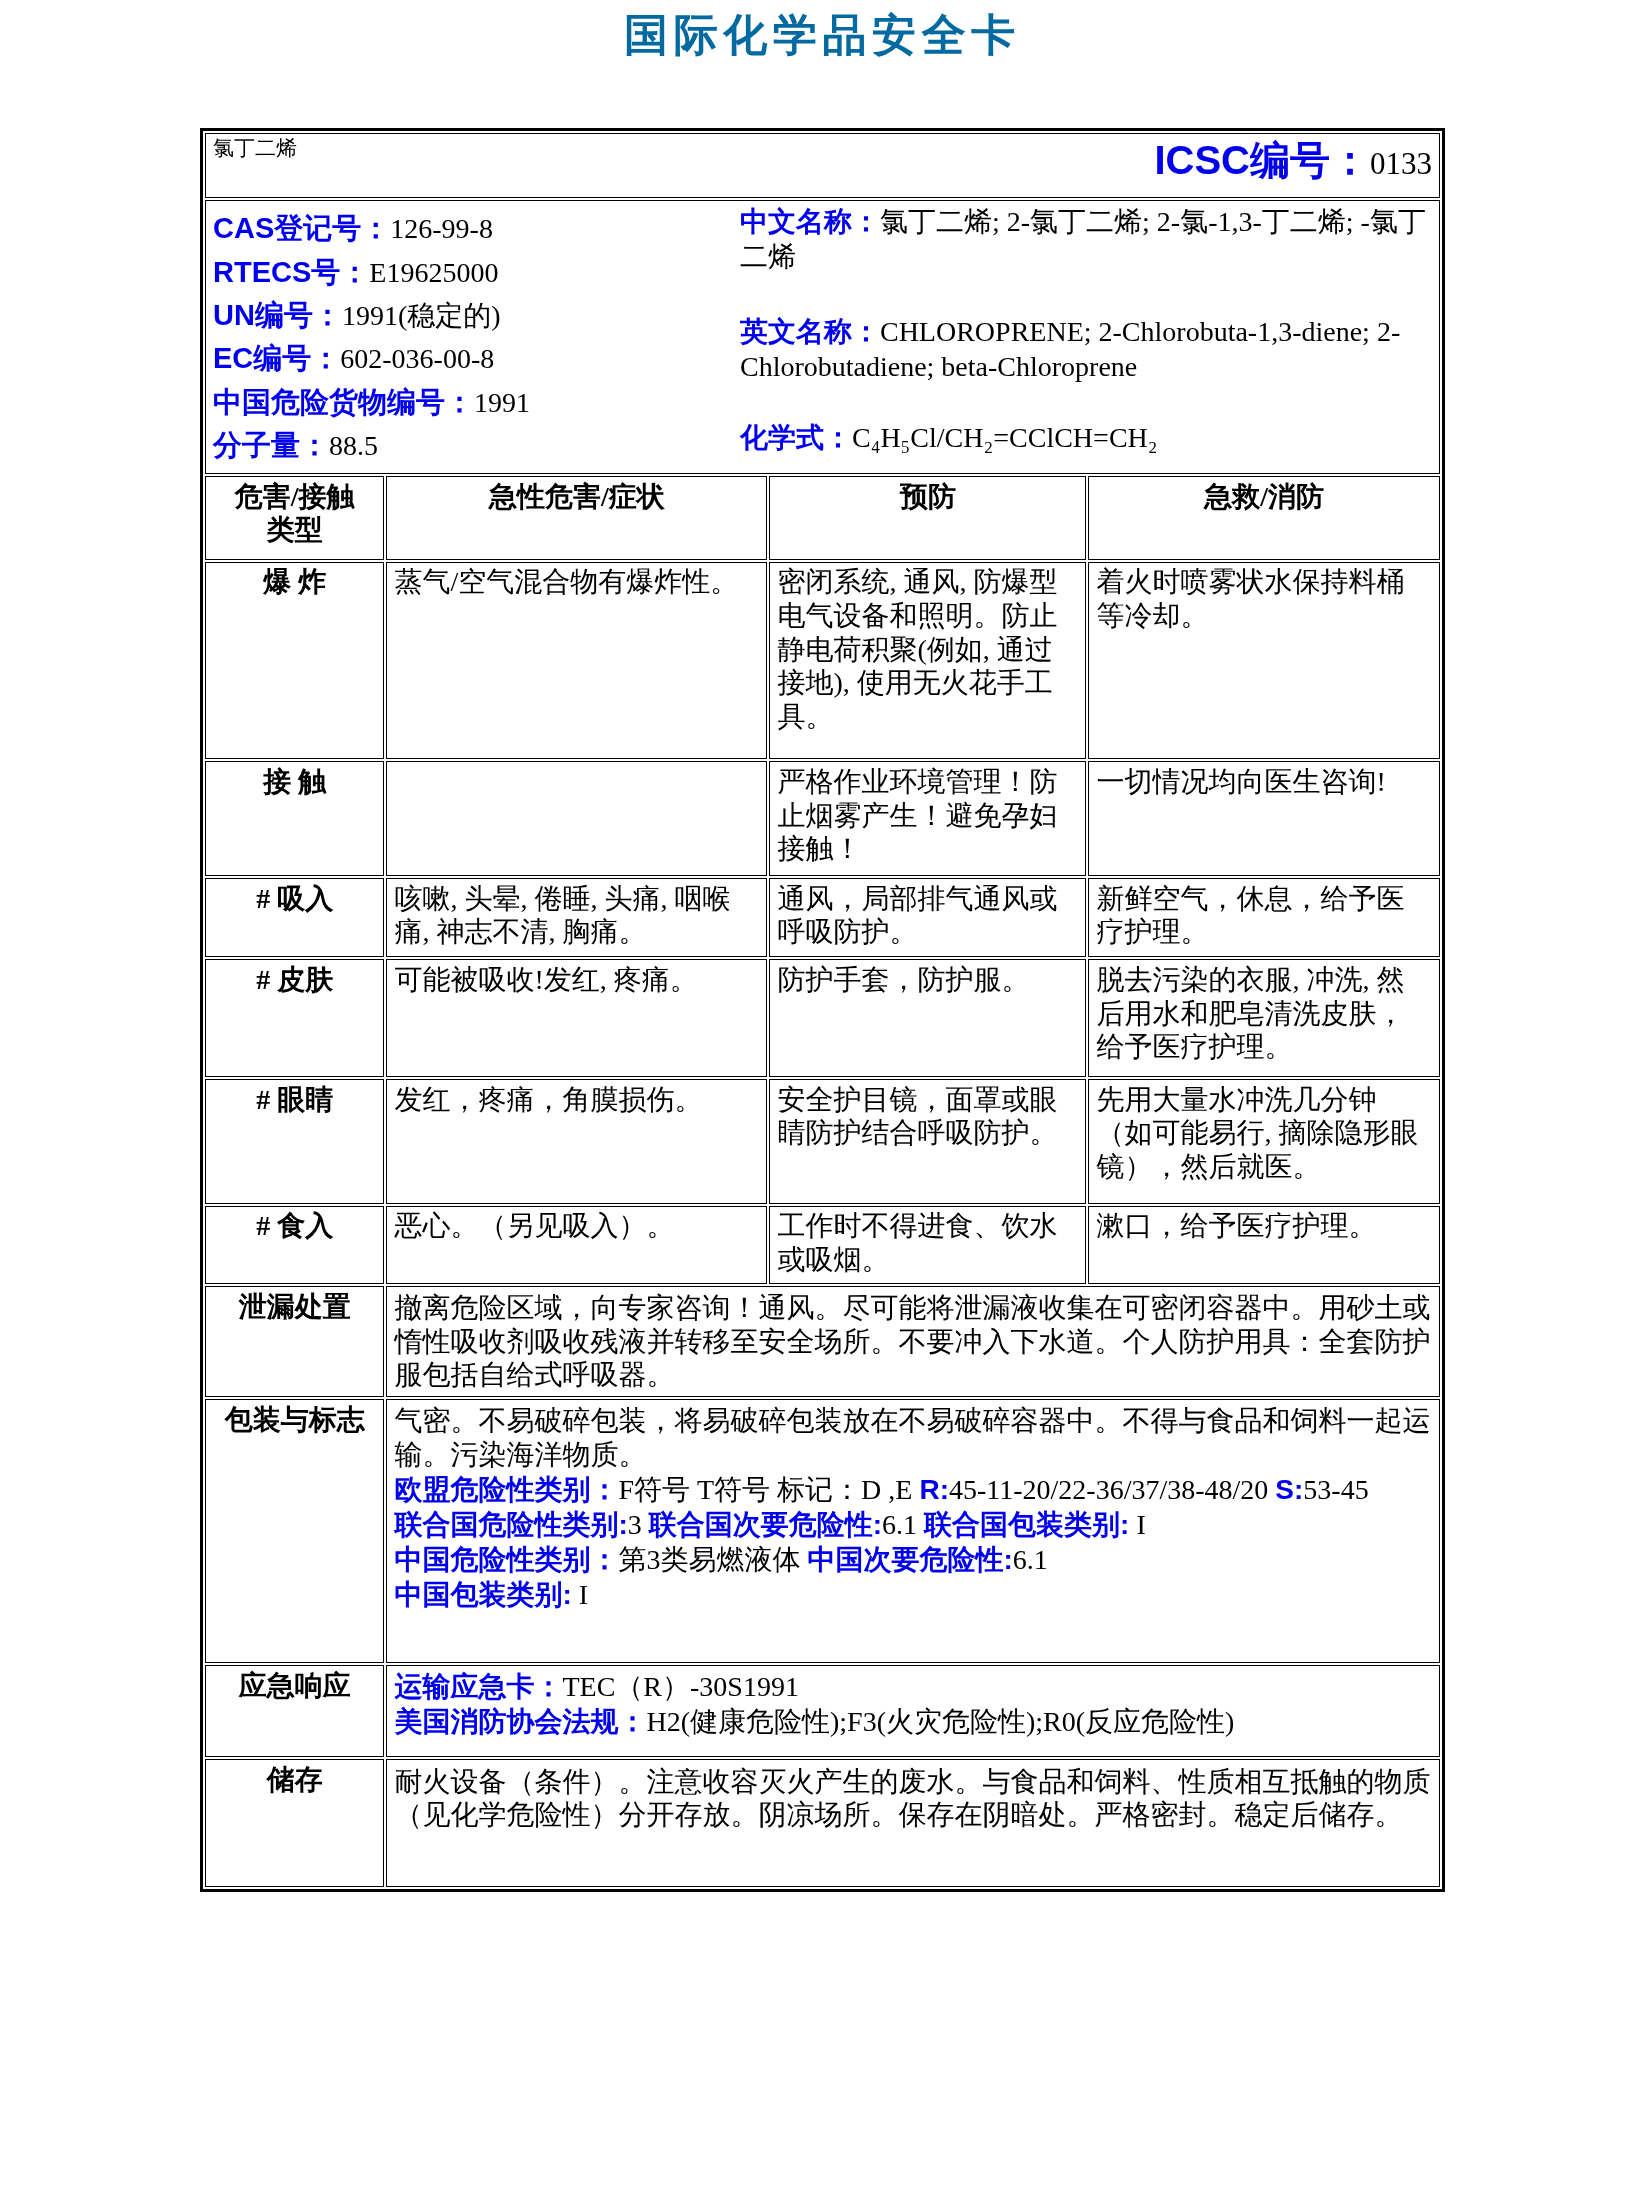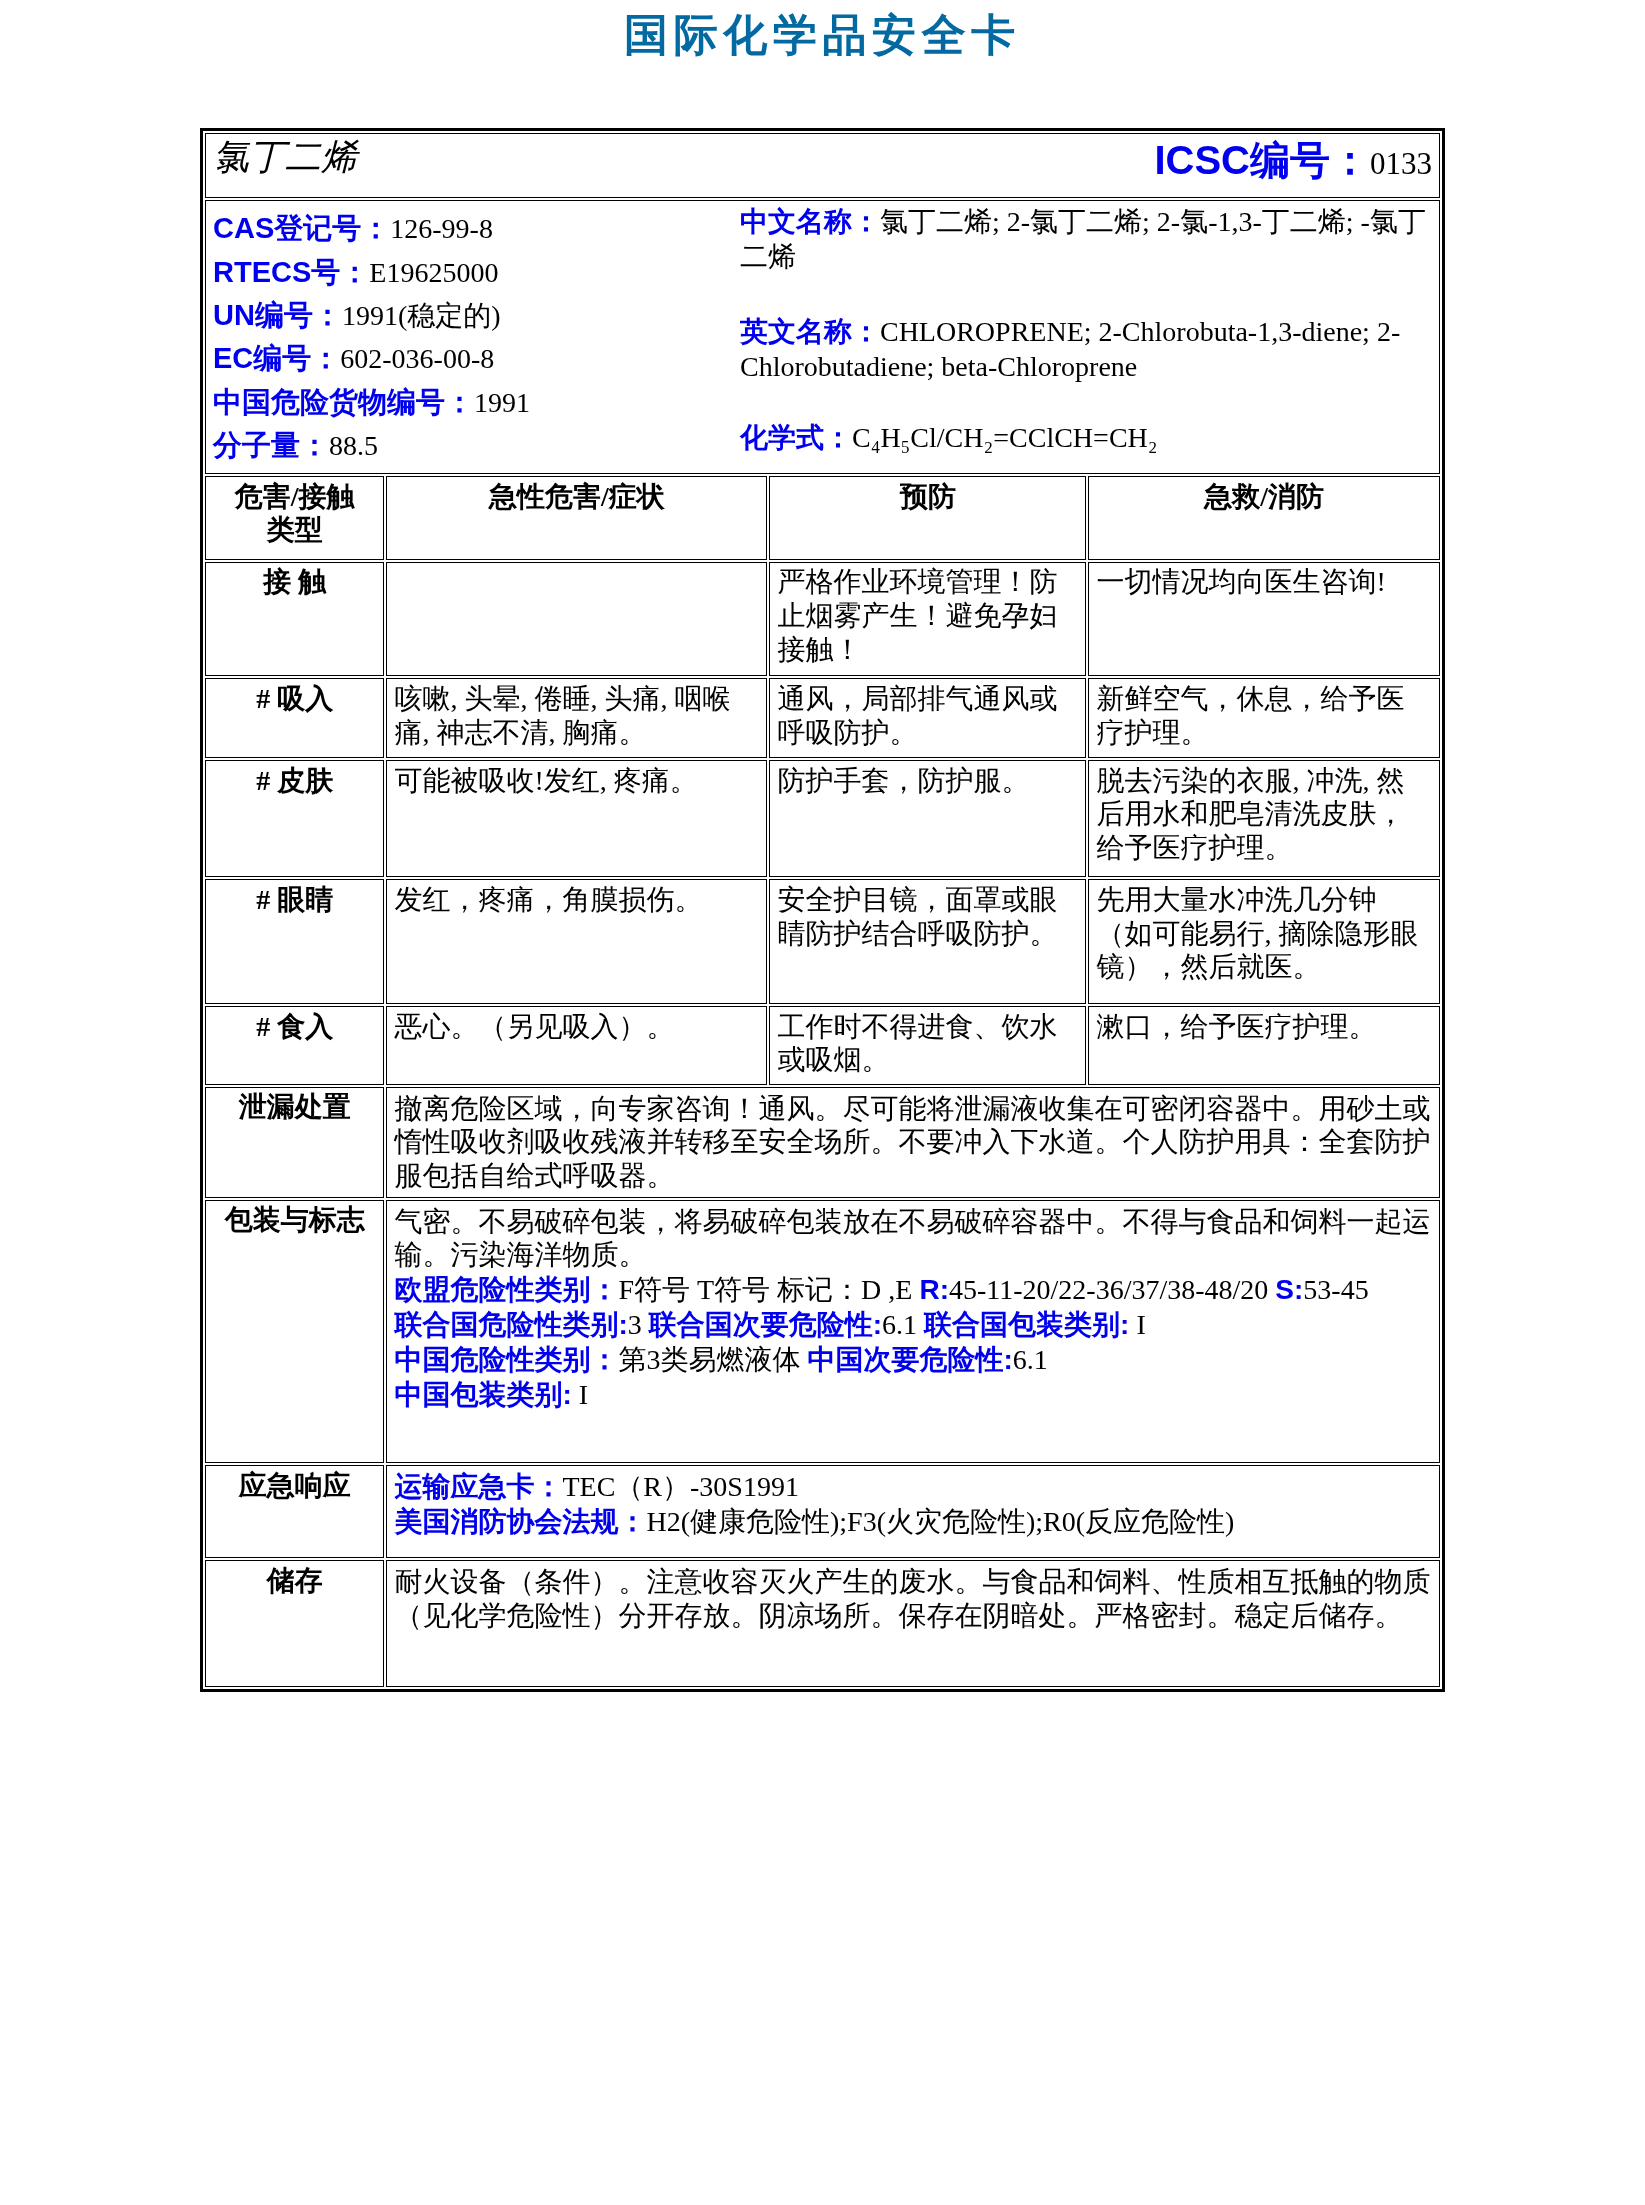--- a/index.html
+++ b/index.html
@@ -25,21 +25,21 @@
   .type-cell{
     text-align:center;vertical-align:middle;color:#0000ee;
     font-family:"Liberation Sans",sans-serif;font-weight:bold;font-size:29px;
   }
   th.col-h{
     text-align:center;vertical-align:middle;color:#0000ee;
     font-family:"Liberation Sans",sans-serif;font-weight:bold;font-size:31px;
     white-space:pre-line;
   }
   .head-flex{display:flex;justify-content:space-between;align-items:flex-start;}
-  .chem-name{font-size:36px;font-style:italic;}
+  .chem-name{font-size:21px;}
   .icsc .lbl{font-size:40px;}
   .icsc-val{font-size:31px;}
   .info-flex{display:flex;}
   .info-left{width:43%;}
   .info-right{width:57%;padding-left:2.8px;box-sizing:border-box;}
   .info-line{margin:6.3px 0;line-height:36px;}
   .info-line .lbl{font-size:29px;}
   .info-val{font-size:28px;}
   .rblock{line-height:35px;}
   .rblock1{margin-bottom:40px;}
@@ -106,20 +106,26 @@
     </tr>
 
     <tr class="tr-cols">
       <th class="col-h">危害/接触
 类型</th>
       <th class="col-h">急性危害/症状</th>
       <th class="col-h">预防</th>
       <th class="col-h">急救/消防</th>
     </tr>
 
+    <tr class="tr-expl">
+      <td class="type-cell">爆 炸</td>
+      <td>蒸气/空气混合物有爆炸性。</td>
+      <td>密闭系统, 通风, 防爆型电气设备和照明。防止静电荷积聚(例如, 通过接地), 使用无火花手工具。</td>
+      <td>着火时喷雾状水保持料桶等冷却。</td>
+    </tr>
     <tr class="tr-cont">
       <td class="type-cell">接 触</td>
       <td></td>
       <td>严格作业环境管理！防止烟雾产生！避免孕妇接触！</td>
       <td>一切情况均向医生咨询!</td>
     </tr>
     <tr class="tr-inh">
       <td class="type-cell"># 吸入</td>
       <td>咳嗽, 头晕, 倦睡, 头痛, 咽喉痛, 神志不清, 胸痛。</td>
       <td>通风，局部排气通风或呼吸防护。</td>

